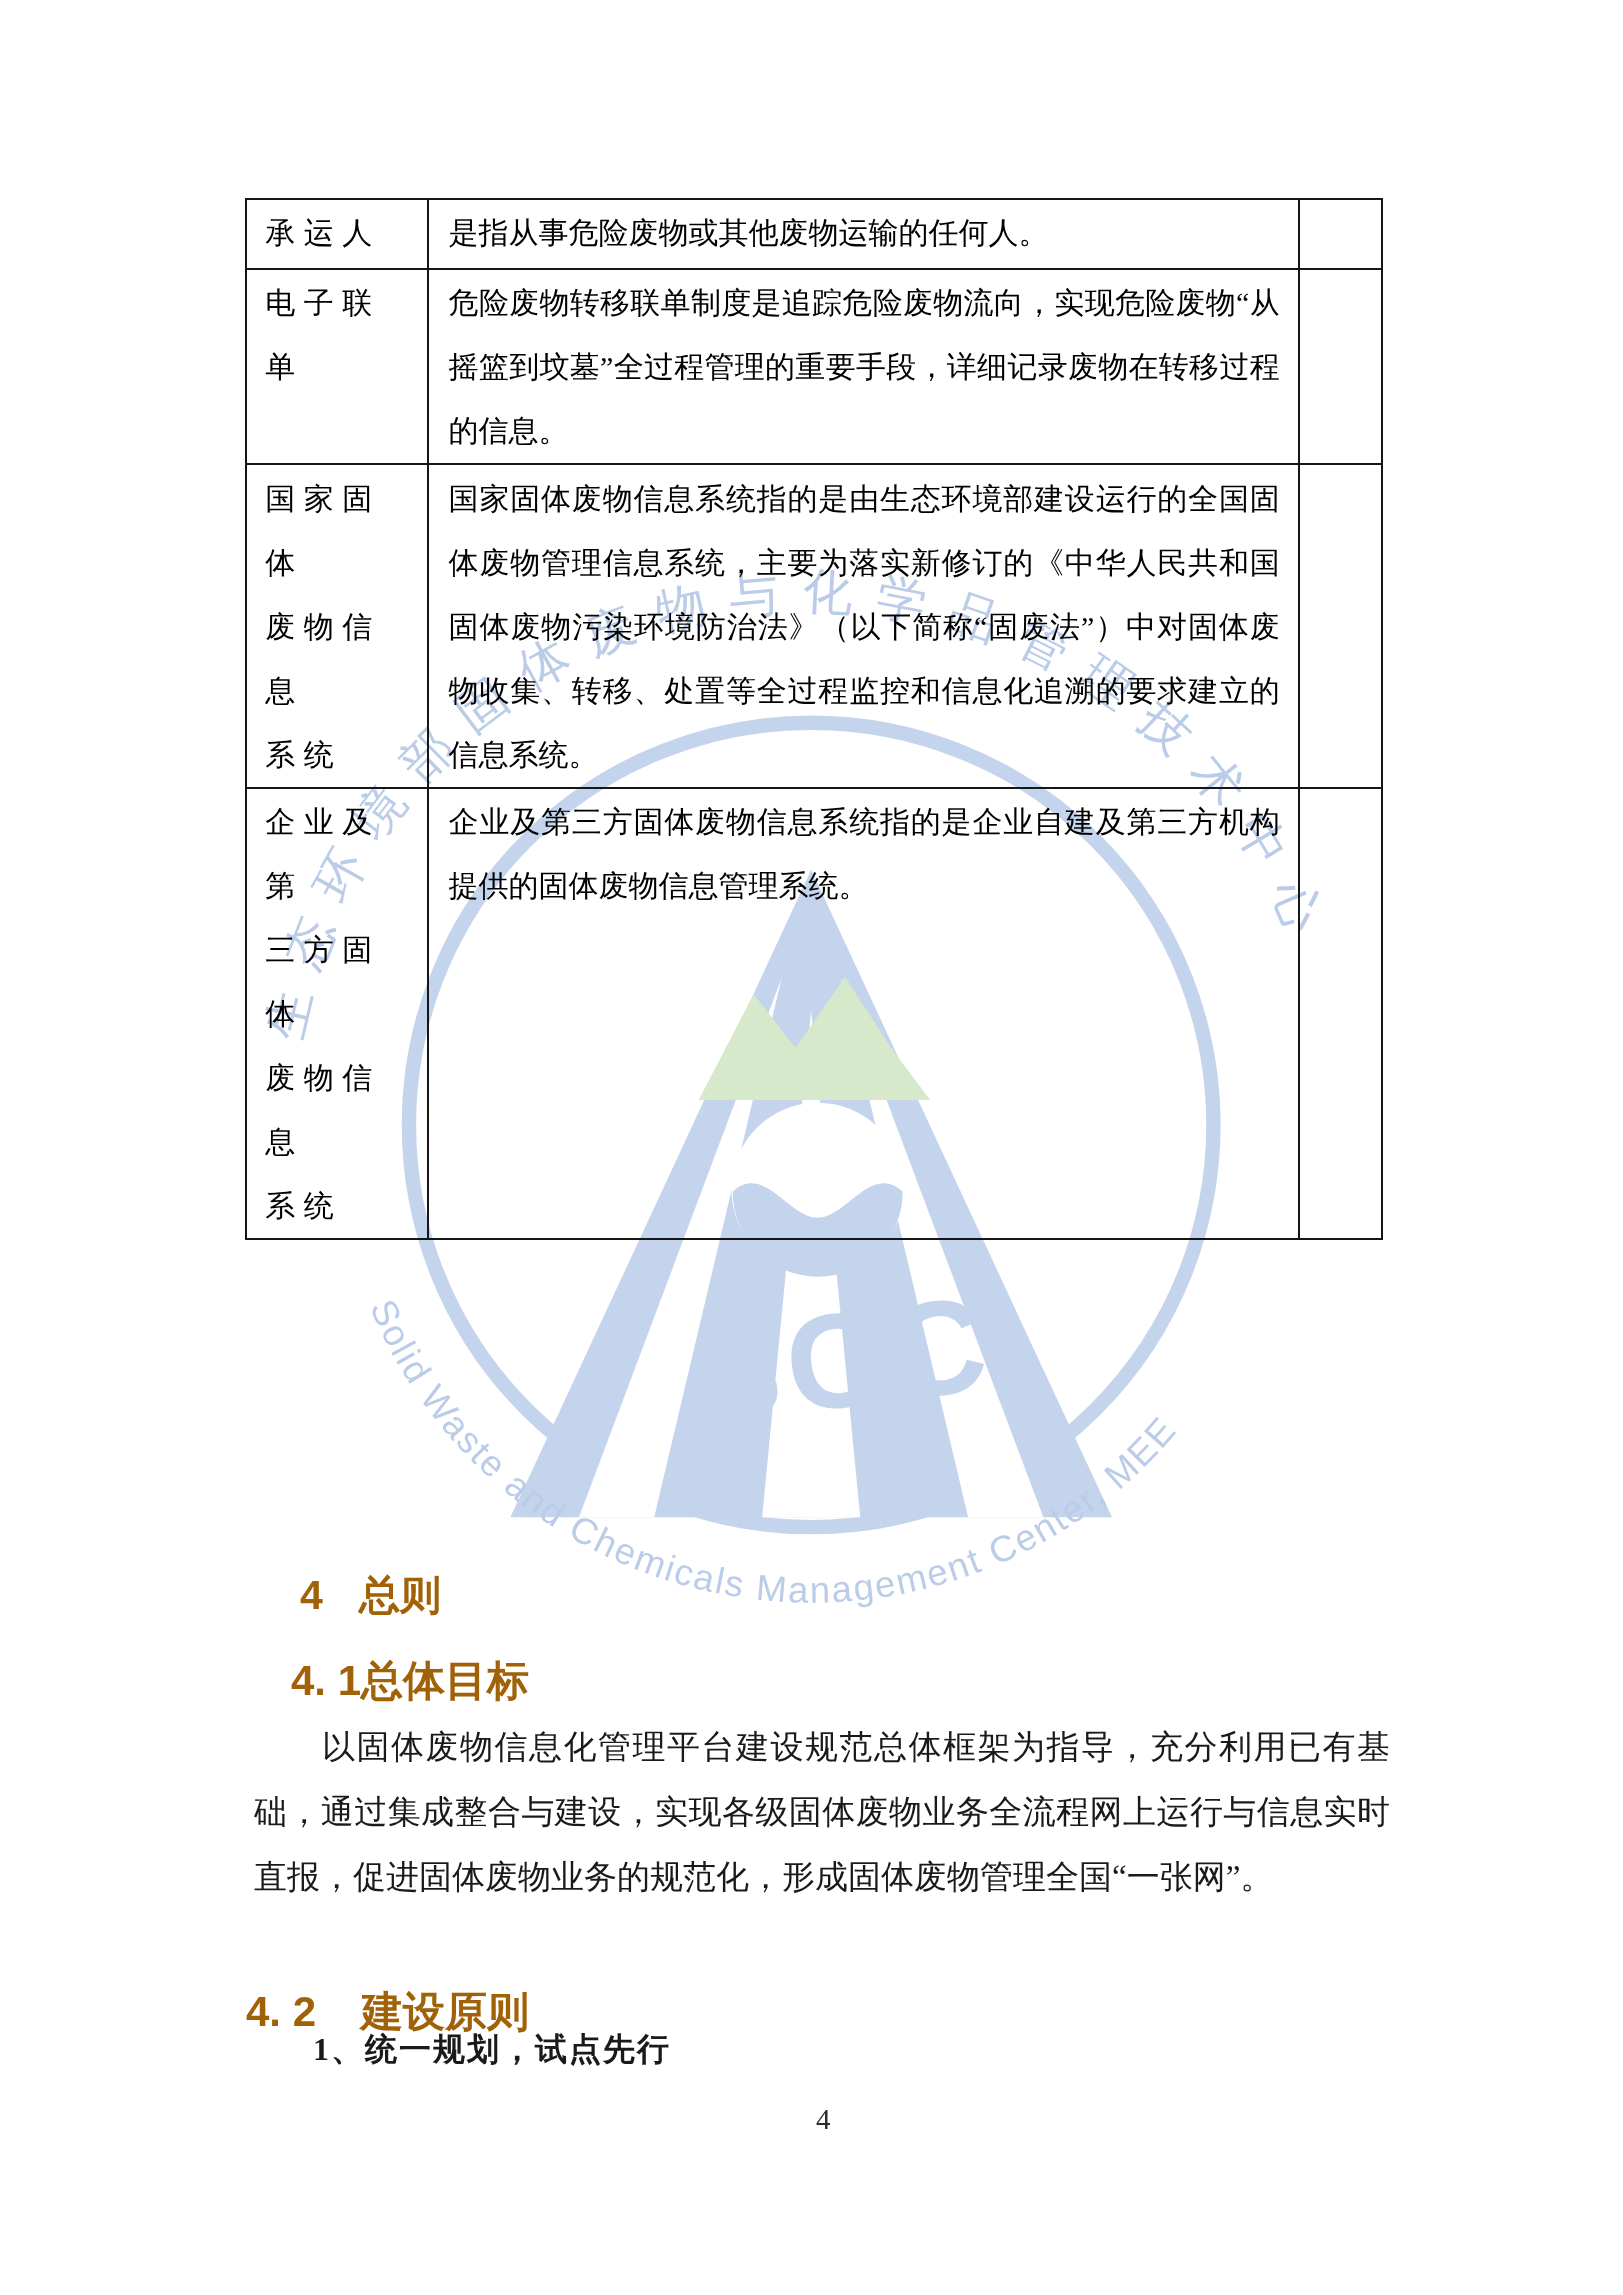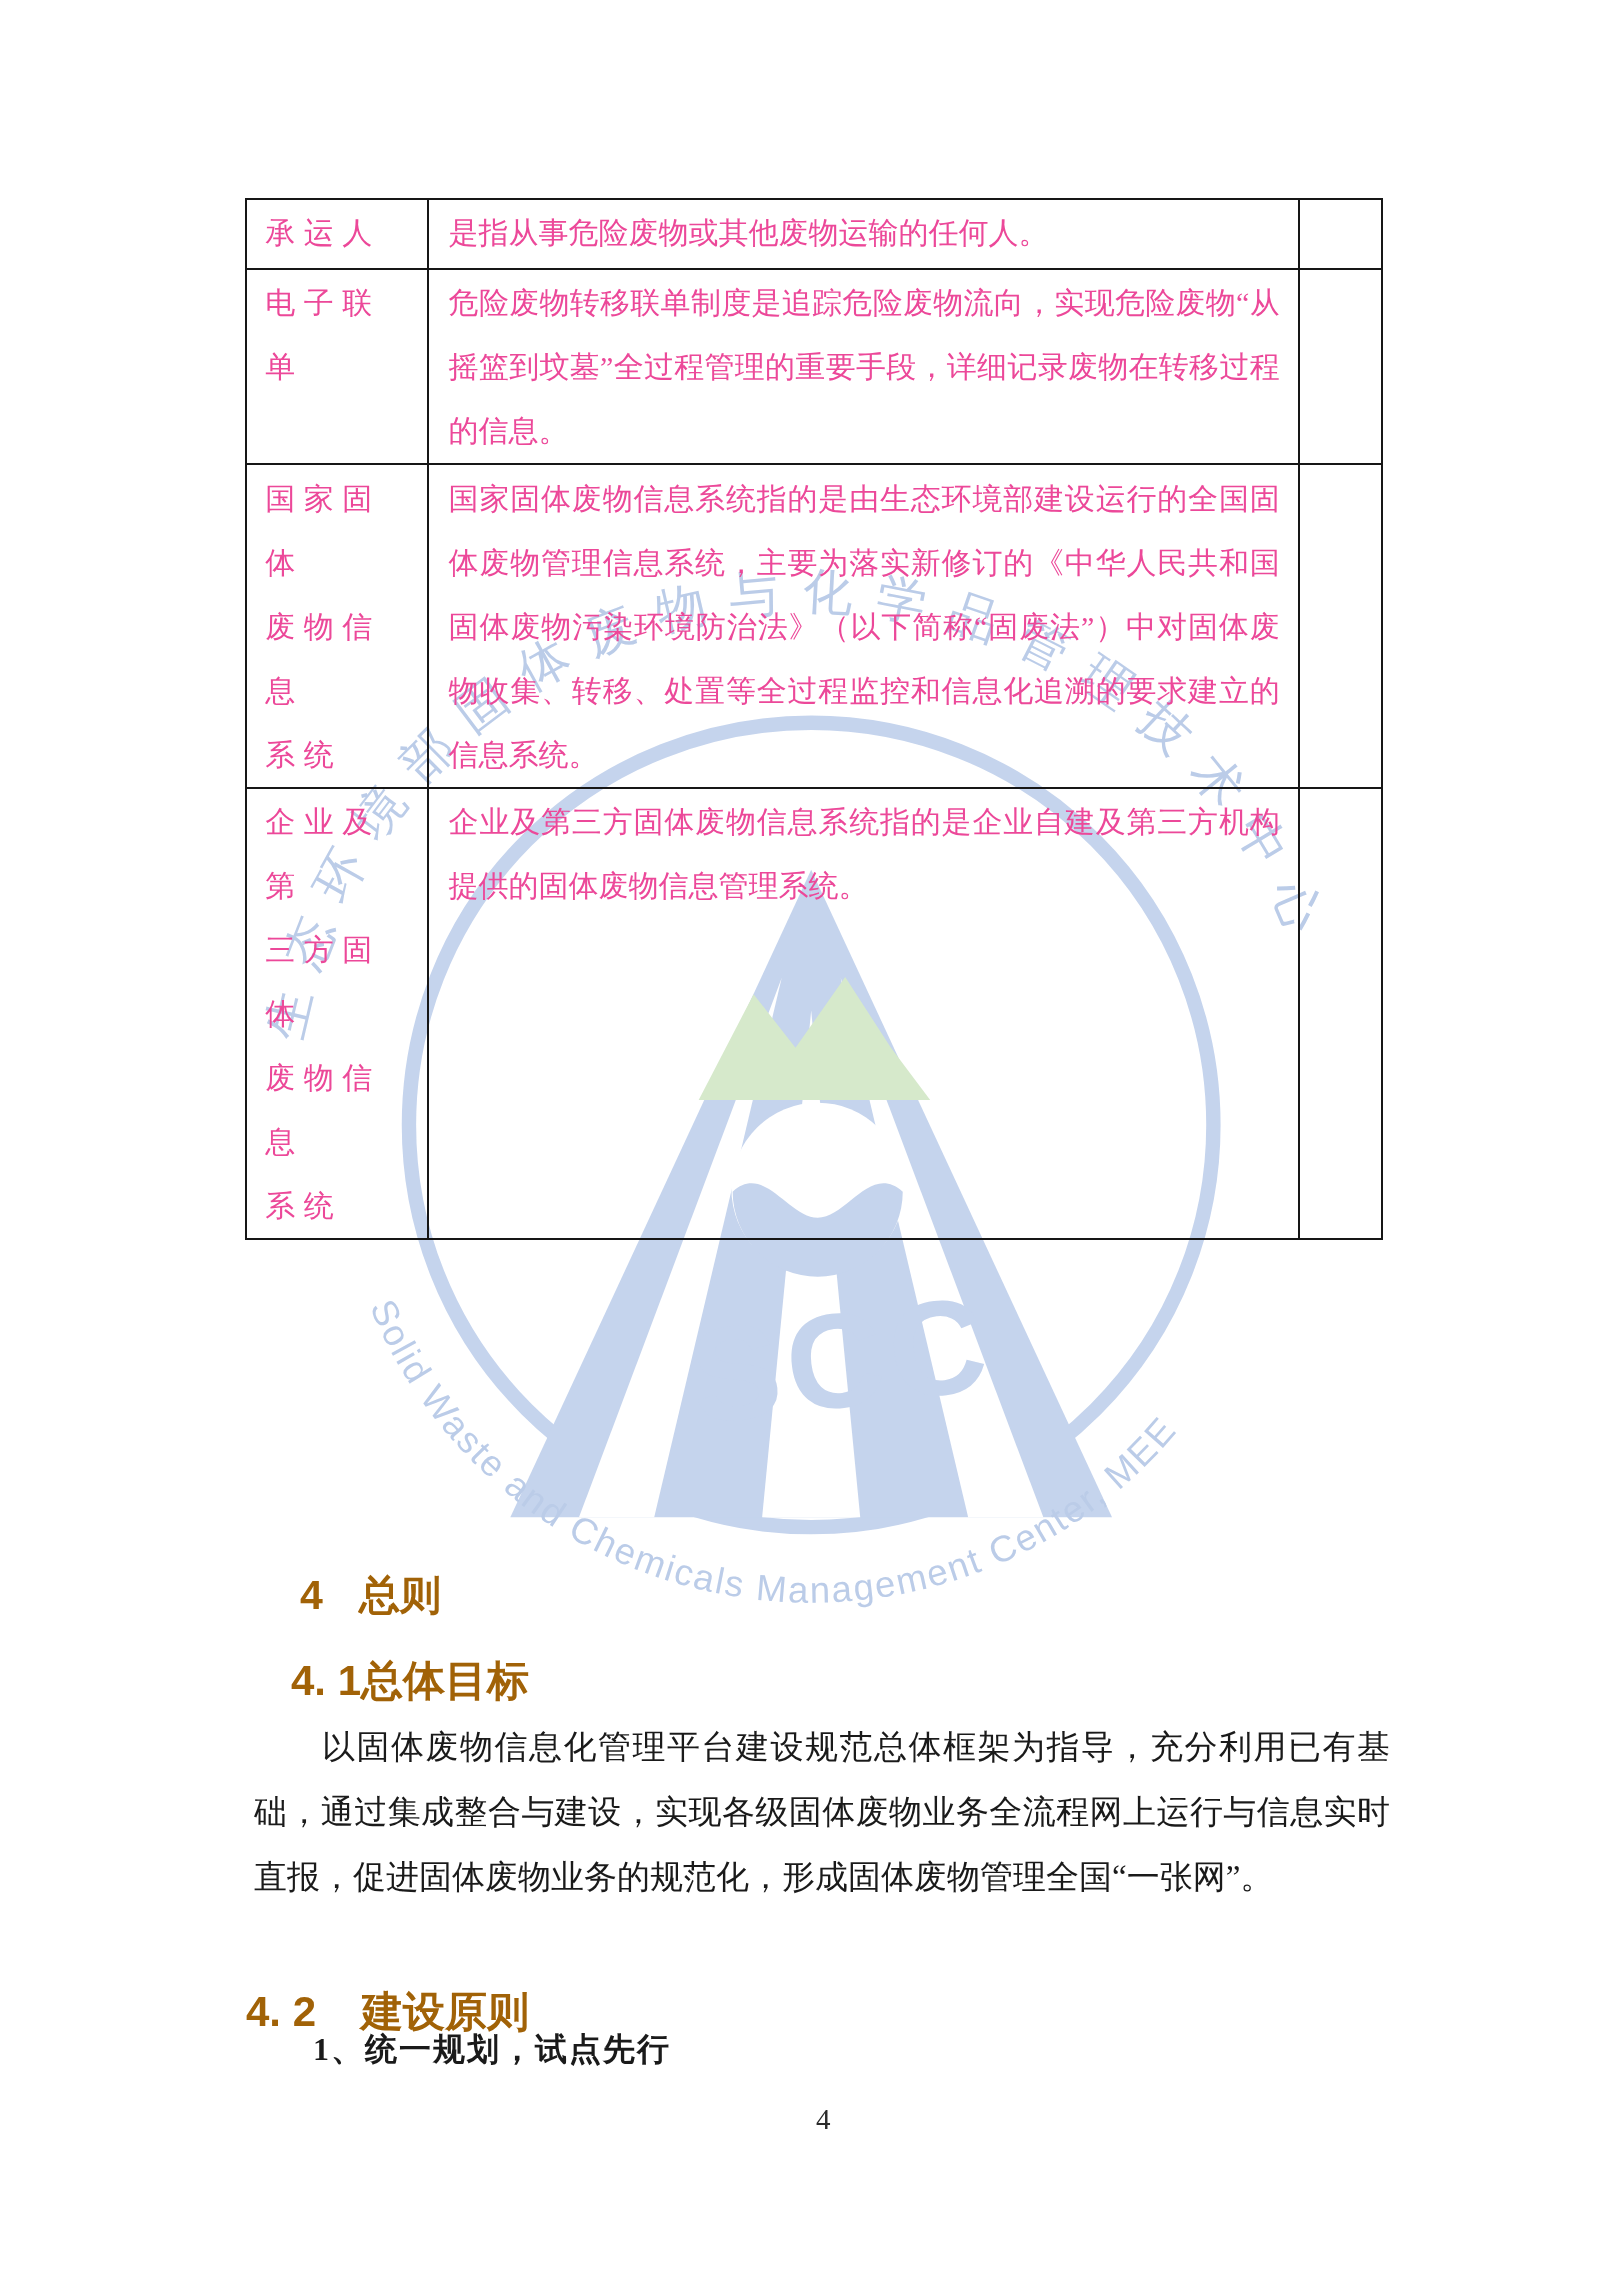--- a/index.html
+++ b/index.html
@@ -22,21 +22,21 @@
     width:1136px;
     border-collapse:collapse;
     table-layout:fixed;
     background:transparent;
   }
   table.terms td{
     border:2.6px solid #161616;
     vertical-align:top;
     font-size:30px;
     line-height:64px;
-    color:#ec4899;
+    color:#000000;
     overflow:hidden;
   }
   td.term{
     padding:1.3px 9.2px 0 18.3px;
     letter-spacing:8.5px;
     white-space:pre-line;
   }
   td.def{
     padding:1.3px 18.3px 0 19.6px;
     text-align:justify;

